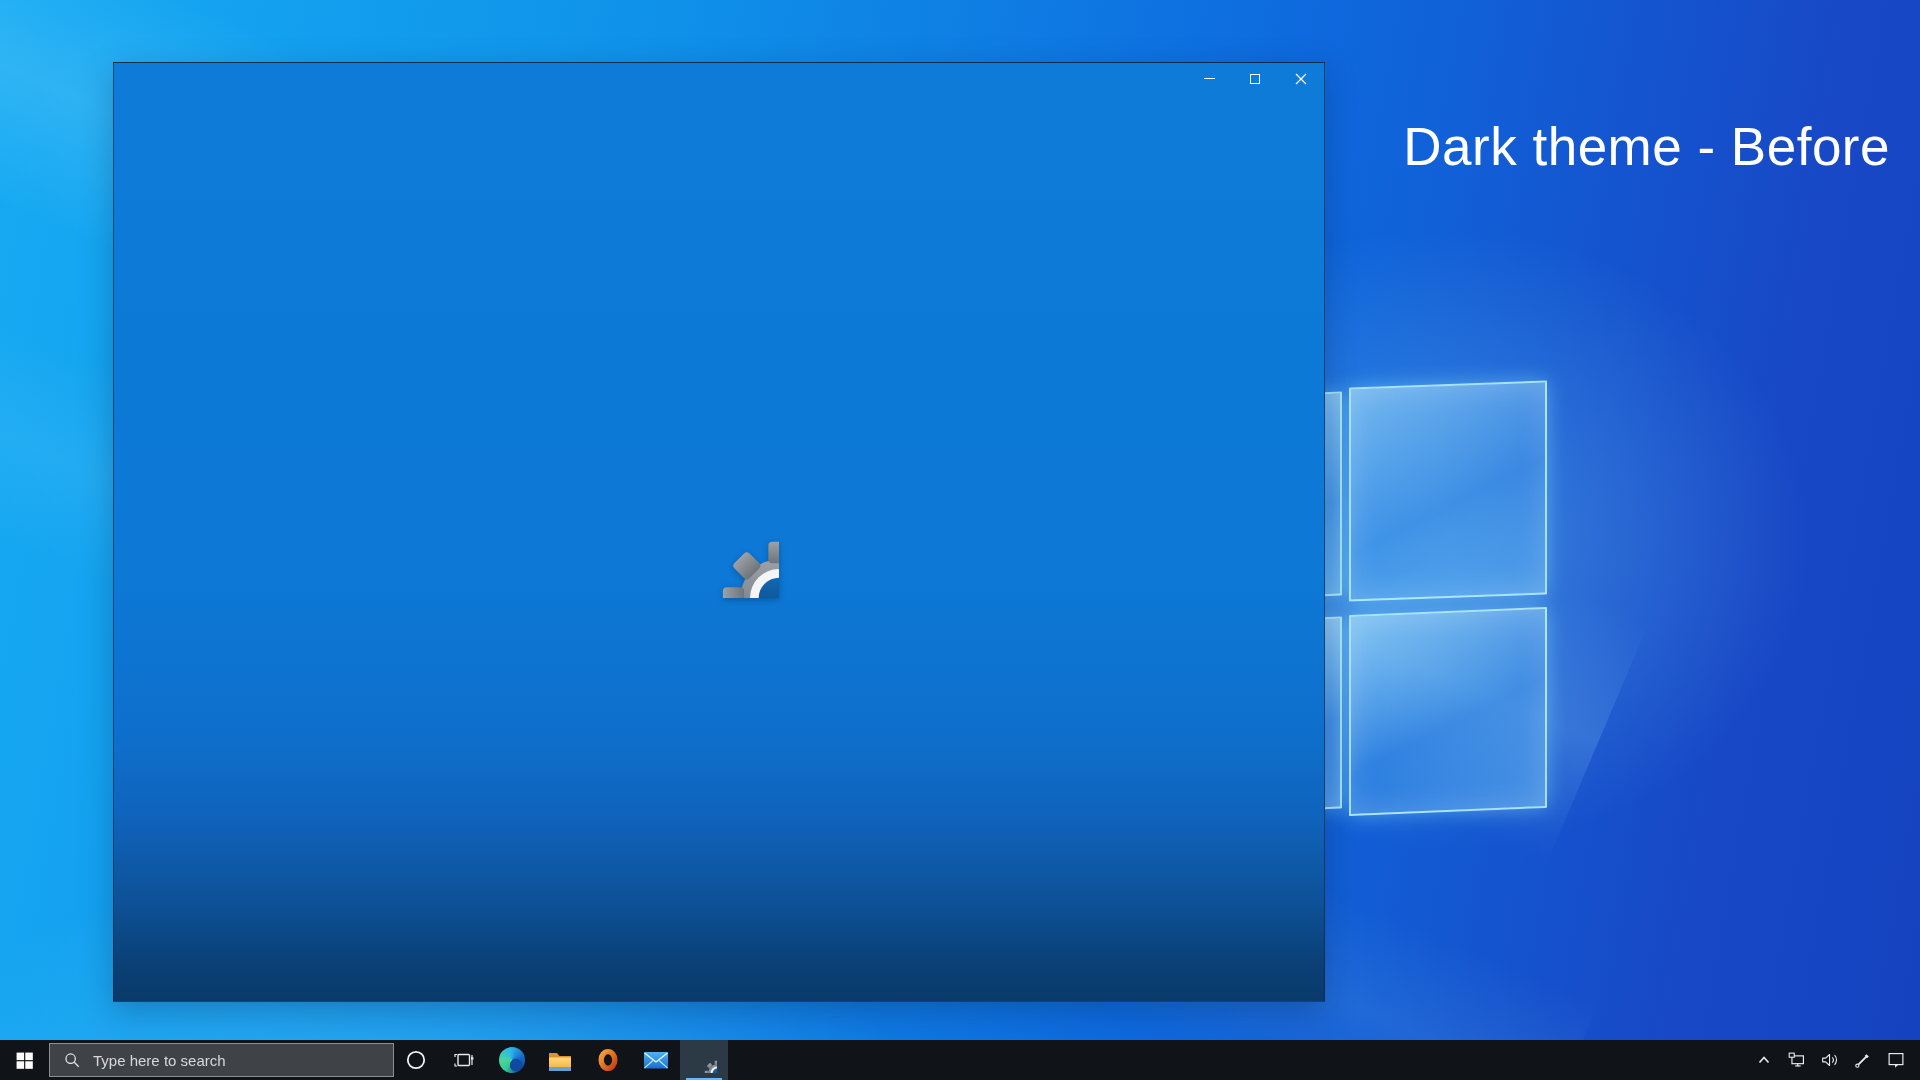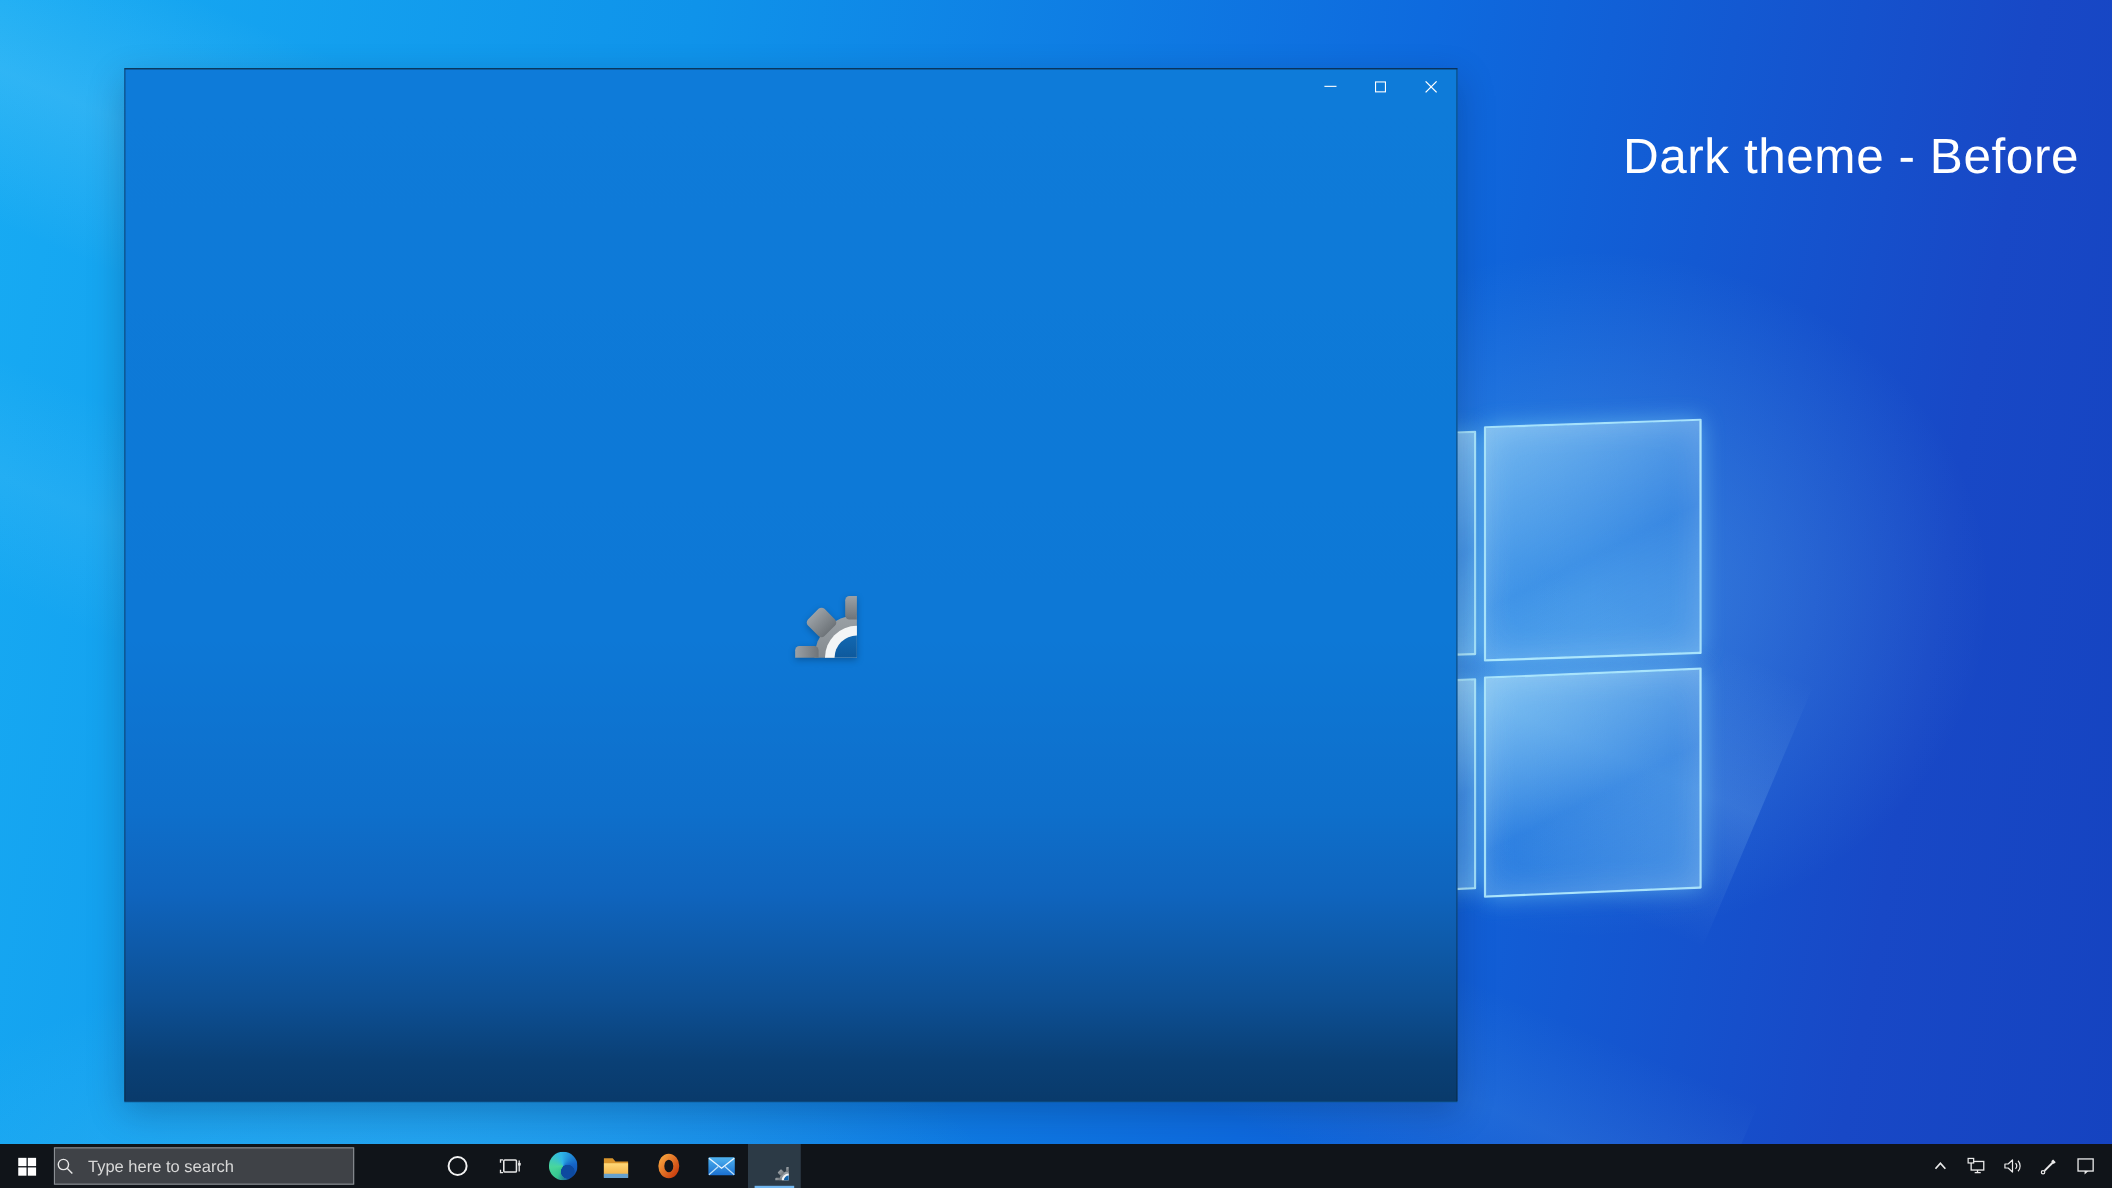--- a/index.html
+++ b/index.html
@@ -28,21 +28,21 @@
     background:linear-gradient(155deg, rgba(190,245,255,0.52), rgba(90,190,248,0.26) 55%, rgba(125,215,255,0.40));
     box-shadow:0 0 20px rgba(140,230,255,0.45), inset 0 0 30px rgba(255,255,255,0.18);
   }
   .pane.tr{left:1349px;top:384px;width:194px;height:210px;transform:skewY(-2deg);}
   .pane.br{left:1349px;top:611px;width:194px;height:197px;transform:skewY(-2.4deg);}
   .pane.tl{left:1316px;top:392px;width:22px;height:200px;transform:skewY(-2deg);}
   .pane.bl{left:1316px;top:617px;width:22px;height:188px;transform:skewY(-2.4deg);}
 
   .caption{
     position:absolute;top:116px;right:30px;
-    color:var(--caption-text,#ffffff);font-size:45px;font-weight:300;letter-spacing:0.5px;
+    color:var(--caption-text,#ffffff);font-size:53px;font-weight:300;letter-spacing:0.5px;
     white-space:nowrap;
   }
 
   
   .app-window{
     position:absolute;left:113px;top:62px;width:1212px;height:940px;
     border:1px solid rgba(10,35,55,0.6);box-sizing:border-box;
     background:linear-gradient(180deg,
       var(--window-blue-top,#0e7bd9) 0%, #0d78d6 55%, #0e6fcb 72%,
       #0f64bd 80%, #0d5095 90%, #0a4076 96%, var(--window-blue-bottom,#093a6b) 100%);
@@ -62,23 +62,23 @@
   
   .taskbar{
     position:absolute;left:0;right:0;bottom:0;height:40px;
     background:var(--taskbar-bg,#101419);
   }
   .tb-start{
     position:absolute;left:0;top:0;width:48px;height:40px;
     display:flex;align-items:center;justify-content:center;background:transparent;border:0;padding:0;
   }
   .tb-search{
-    position:absolute;left:49px;top:3px;width:273px;height:34px;box-sizing:border-box;
+    position:absolute;left:49px;top:3px;width:345px;height:34px;box-sizing:border-box;
     background:var(--search-box-bg,#3f4247);border:1px solid var(--search-box-border,#8b8f94);
-    display:flex;align-items:center;gap:12px;
+    display:flex;align-items:center;padding-left:13px;gap:12px;
   }
   .tb-search .ph{color:#d8d8d8;font-size:15px;}
   .tb-apps{position:absolute;left:392px;top:0;height:40px;display:flex;}
   .tb-slot{
     width:48px;height:40px;display:flex;align-items:center;justify-content:center;
     background:transparent;border:0;padding:0;box-sizing:border-box;position:relative;
   }
   .tb-slot.active{background:#2c3a46;}
   .tb-slot.active::after{
     content:"";position:absolute;left:6px;right:6px;bottom:0;height:2px;

